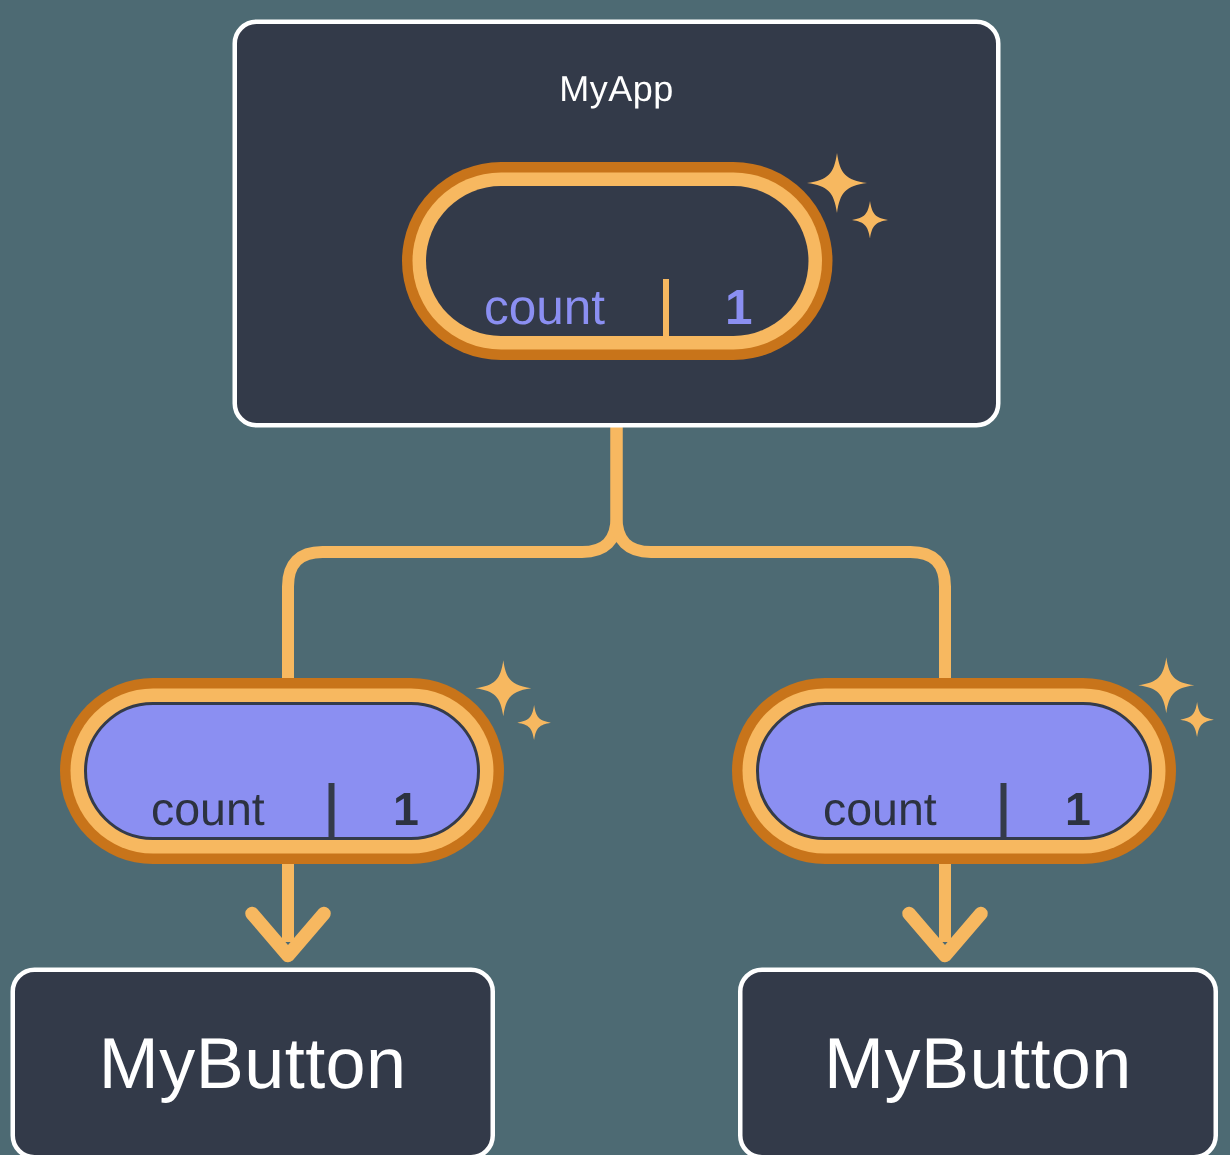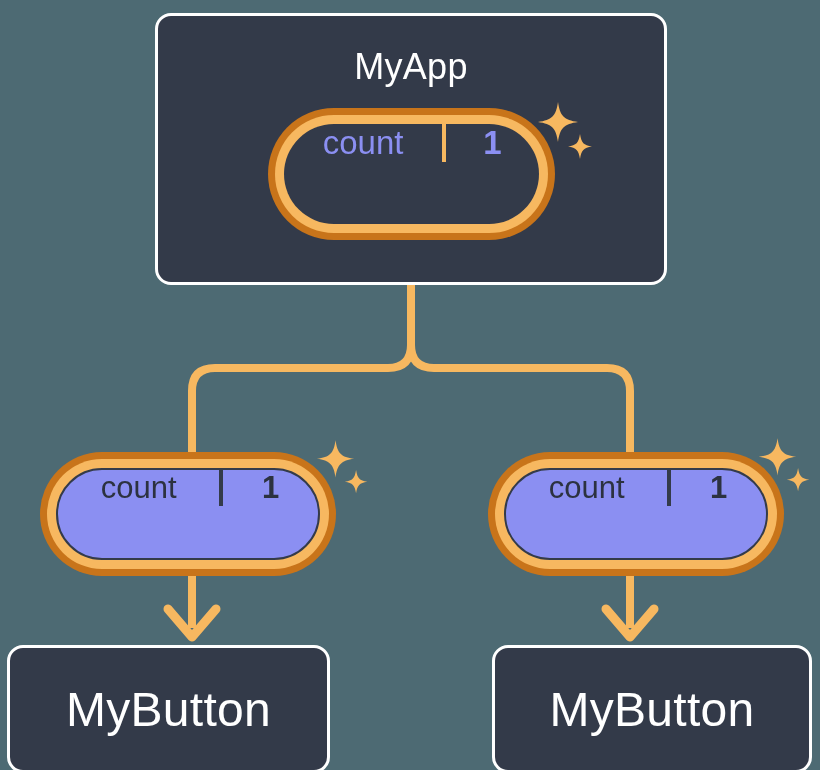--- a/index.html
+++ b/index.html
@@ -34,21 +34,21 @@
   .component-card {
     position: absolute;
     background: #333a49;
     border: 3px solid #ffffff;
     border-radius: 16px;
     box-sizing: border-box;
     z-index: 2;
   }
   .card-title {
     color: #ffffff;
-    font-size: 36px;
+    font-size: 24px;
     font-weight: 400;
     letter-spacing: 0.3px;
     text-align: center;
     white-space: nowrap;
   }
 
   
   #root-card {
     left: 155px;
     top: 13px;
@@ -94,21 +94,21 @@
     height: 100%;
     border-radius: 999px;
     background: #f7b860;          
     padding: 9px;
   }
   .state-pill-core {
     box-sizing: border-box;
     height: 100%;
     border-radius: 999px;
     display: flex;
-    align-items: flex-start;
+    align-items: flex-end;
     overflow: hidden;
   }
   .pill-key, .pill-val {
     display: flex;
     align-items: center;
     justify-content: center;
     white-space: nowrap;
   }
   .pill-key { flex: 0 0 62%; }
   .pill-val { flex: 1 1 auto; }

